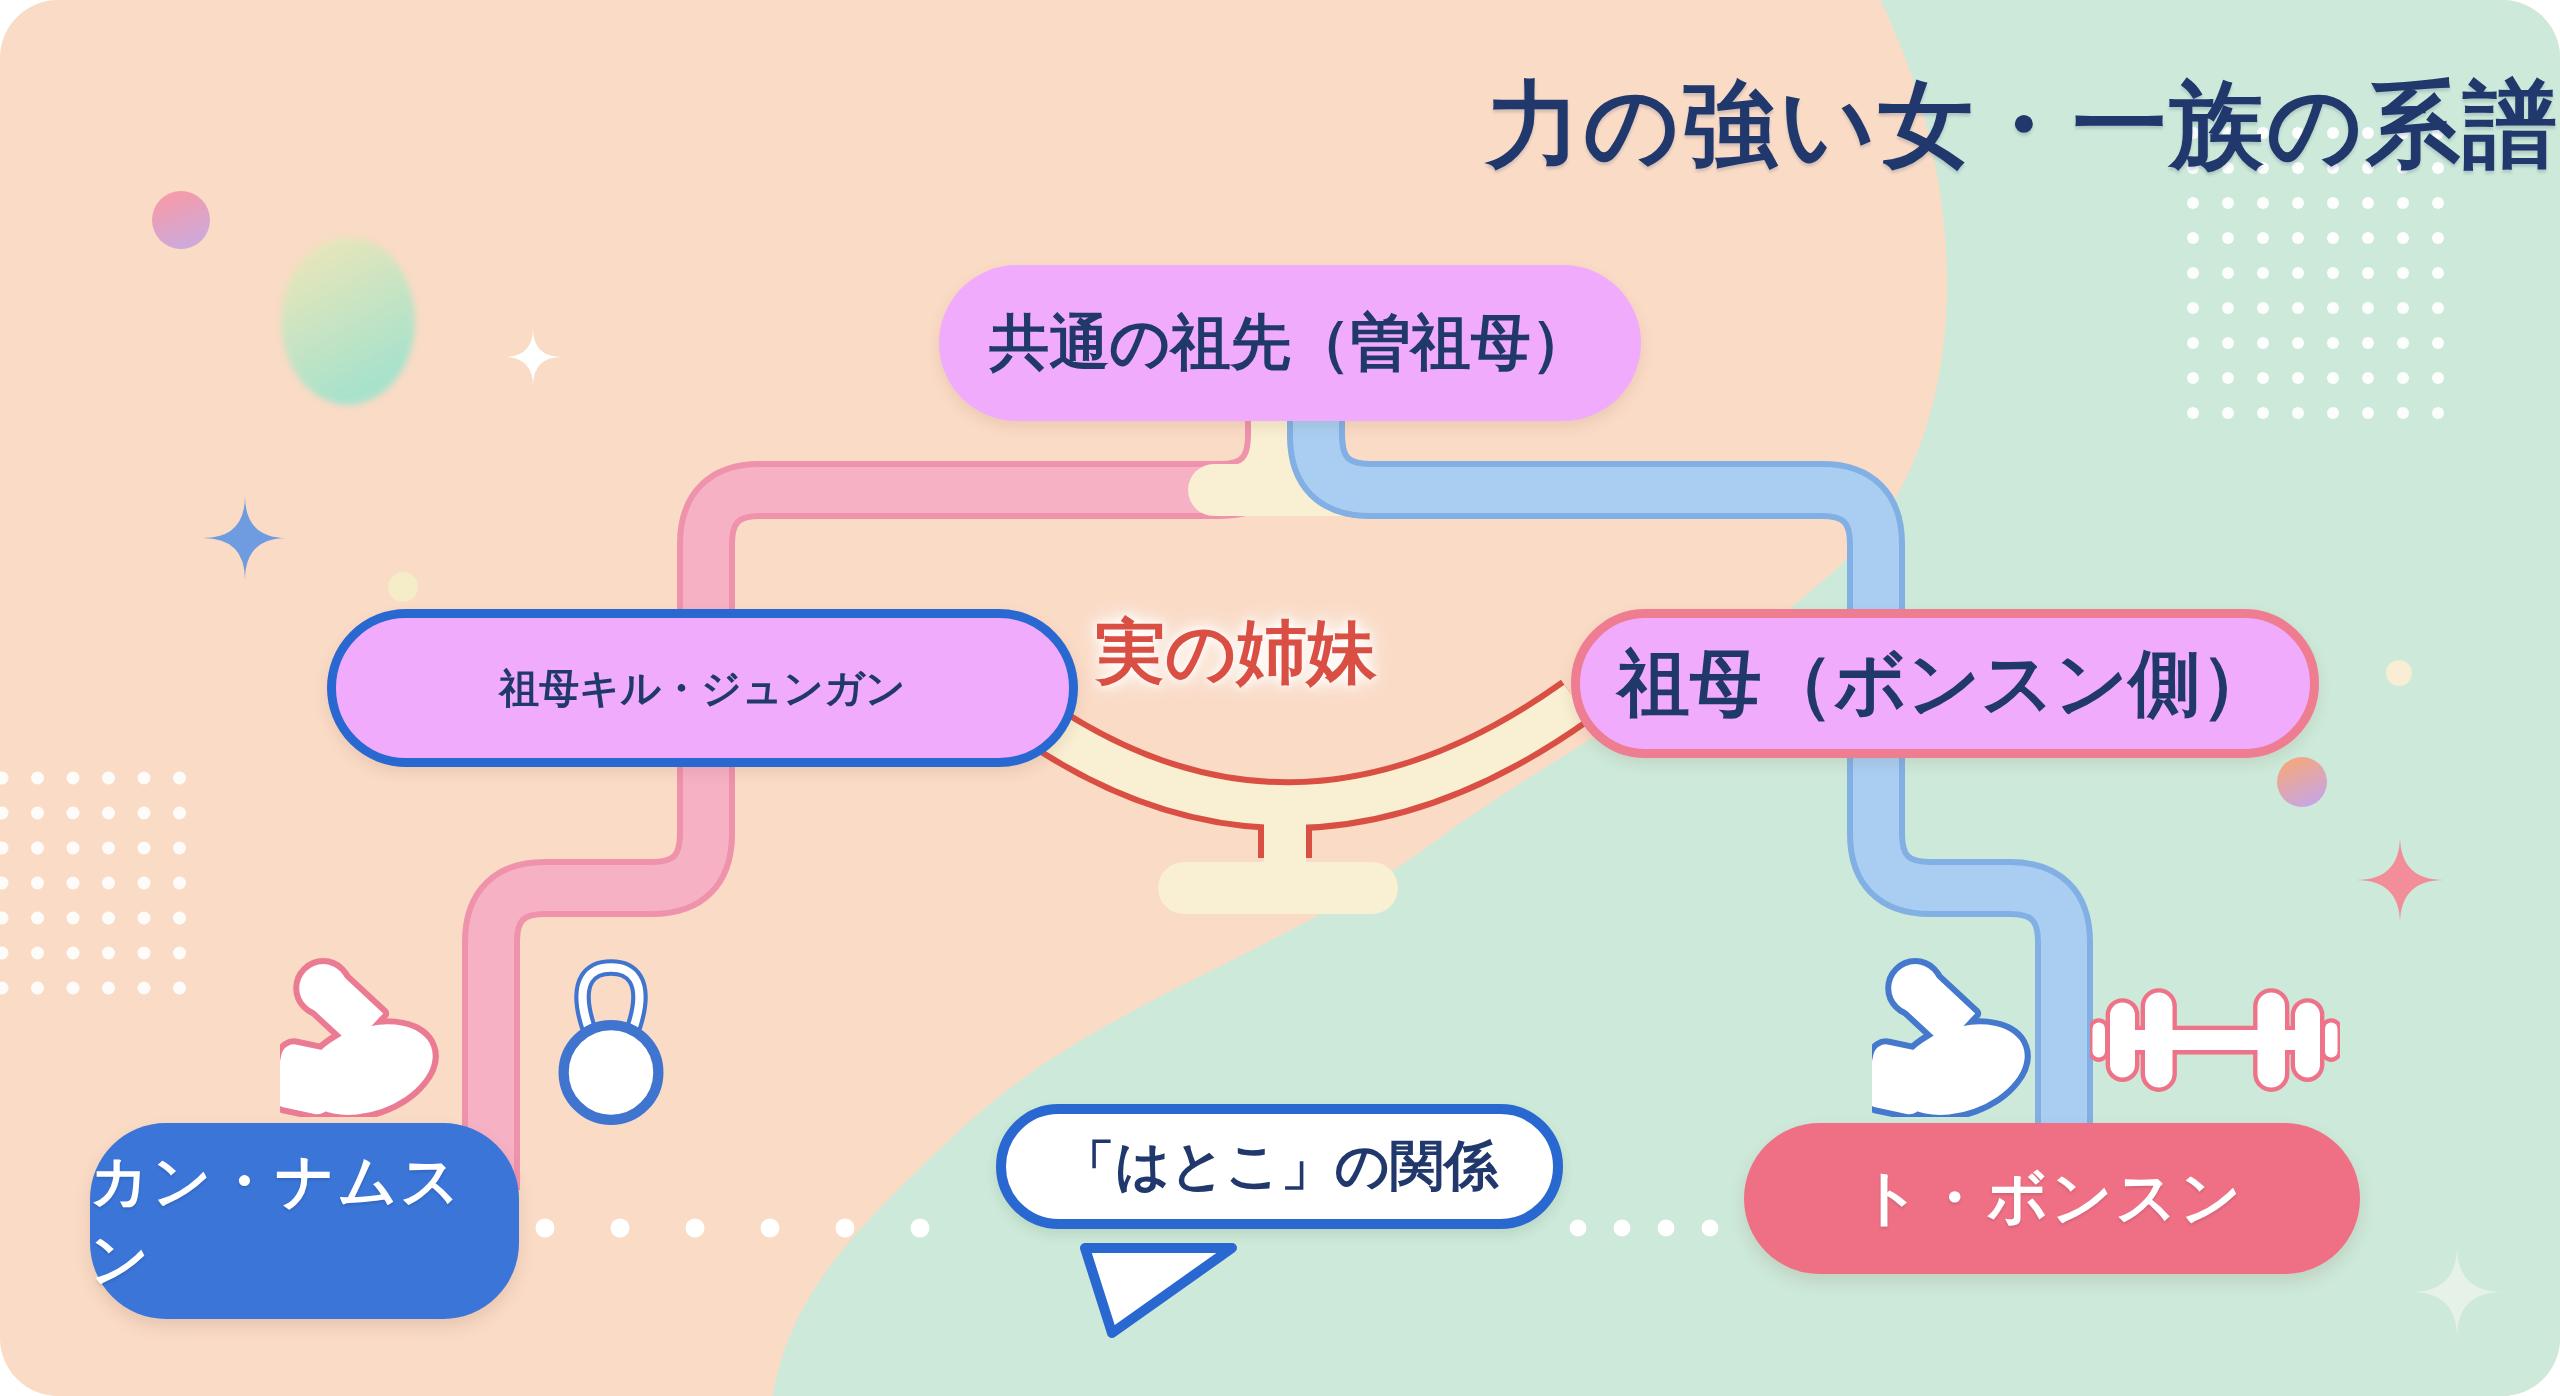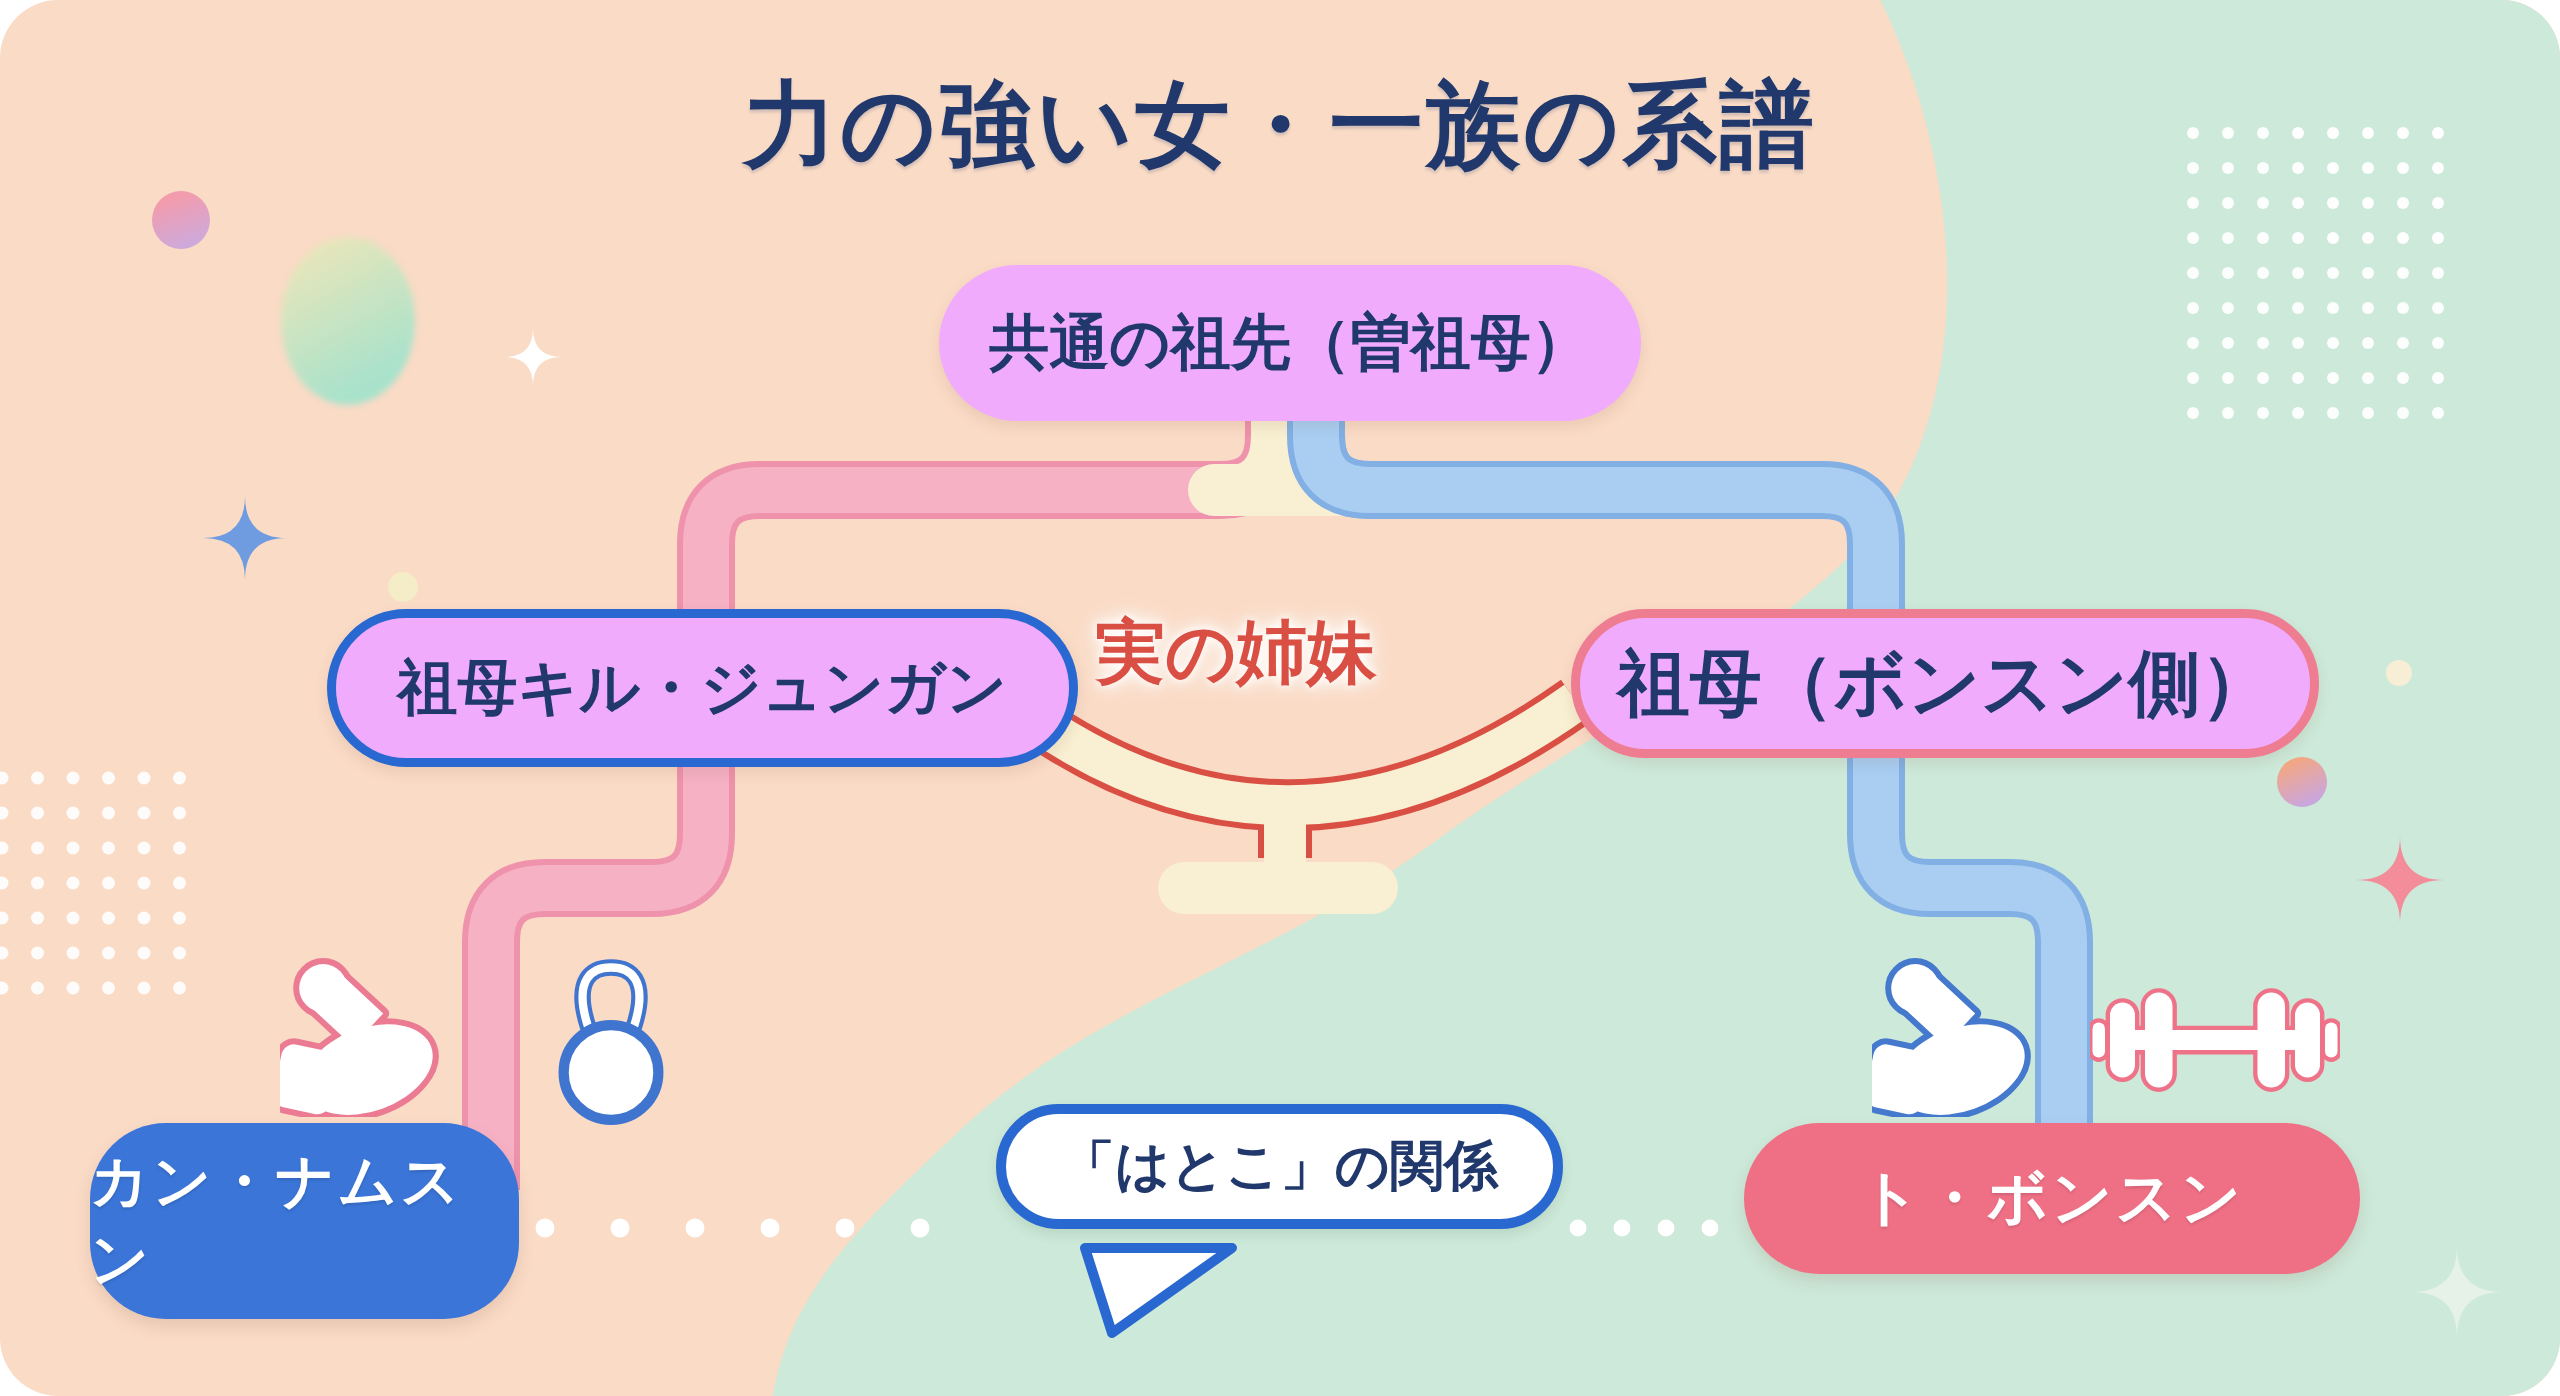--- a/index.html
+++ b/index.html
@@ -7,29 +7,29 @@
     --pink-fill:#f6b1c5; --pink-edge:#ef92ac; --blue-fill:#a9cef2; --blue-edge:#82b0e4;
     --pill-blue:#3a75d7; --pill-pink:#ef7085; --border-blue:#2968d0; --border-pink:#ef7d92;
     --arm-pink:#eb7b92; --arm-blue:#4579cd; --kb-blue:#3f74cf; --db-pink:#ee7388; --white:#ffffff;
   }
   html,body{margin:0;padding:0;background:#ffffff;}
   body{font-family:"Liberation Sans","DejaVu Sans",sans-serif;}
   .stage{position:relative;width:2560px;height:1396px;background:#fff;overflow:hidden;}
   .card{position:absolute;inset:0;border-radius:58px;background:var(--peach);overflow:hidden;}
   .layer{position:absolute;left:0;top:0;width:2560px;height:1396px;}
   svg.layer{display:block;}
-  .title{position:absolute;left:0;right:0;top:62px;text-align:center;
+  .title{position:absolute;left:0;right:0;top:62px;text-align:right;
     font-size:94px;font-weight:900;color:var(--navy);letter-spacing:3px;
     text-shadow:0 3px 3px rgba(32,56,107,.18);}
   .node{position:absolute;display:flex;align-items:center;justify-content:center;
     background:#f0abfc;color:var(--navy);font-weight:900;
     box-shadow:0 6px 14px rgba(120,80,60,.12);z-index:3;}
   .node-ancestor{left:939px;top:265px;width:702px;height:156px;border-radius:78px;font-size:60px;}
   .node-grandma-left{left:327px;top:609px;width:751px;height:158px;border-radius:79px;
-    border:9px solid var(--border-blue);font-size:60px;box-sizing:border-box;}
+    border:9px solid var(--border-blue);font-size:40px;box-sizing:border-box;}
   .node-grandma-right{left:1571px;top:609px;width:748px;height:149px;border-radius:79px;
     border:9px solid var(--border-pink);font-size:72px;box-sizing:border-box;}
   .sisters{position:absolute;left:1036px;top:612px;width:400px;height:82px;z-index:3;
     display:flex;align-items:center;justify-content:center;
     color:var(--red);font-size:70px;font-weight:900;
     text-shadow:0 0 16px #fff,0 0 26px #fff,0 0 8px #fff;}
   .pill{position:absolute;display:flex;align-items:center;justify-content:center;
     color:#fff;font-weight:900;letter-spacing:3px;z-index:3;
     box-shadow:0 8px 16px rgba(120,80,60,.15);text-shadow:0 2px 3px rgba(0,0,0,.12);}
   .pill-namsoon{left:90px;top:1123px;width:429px;height:196px;border-radius:76px;

